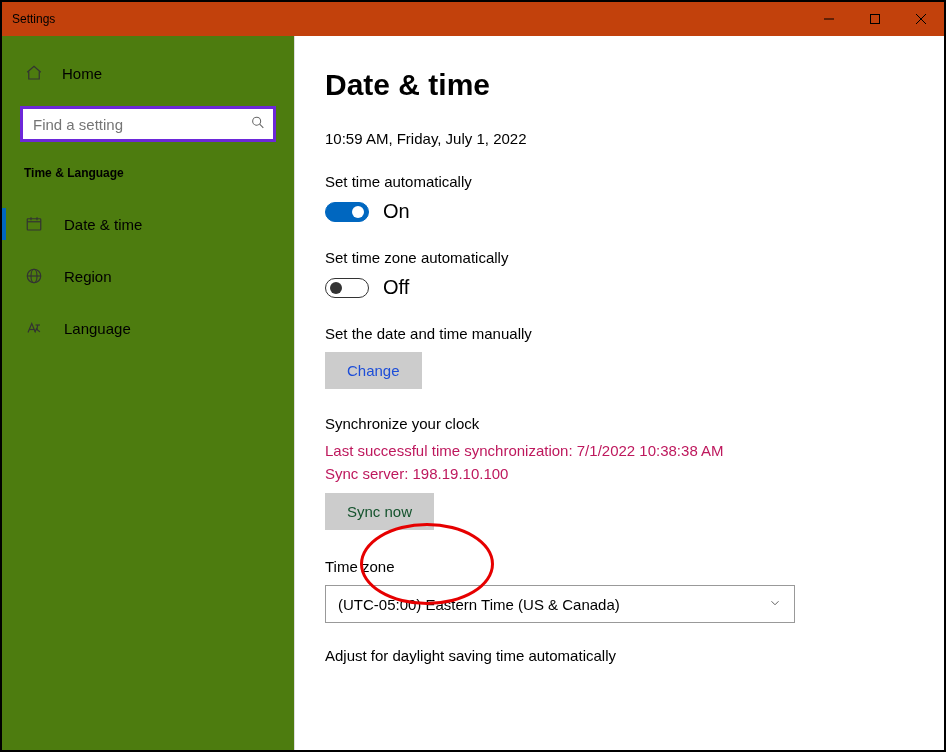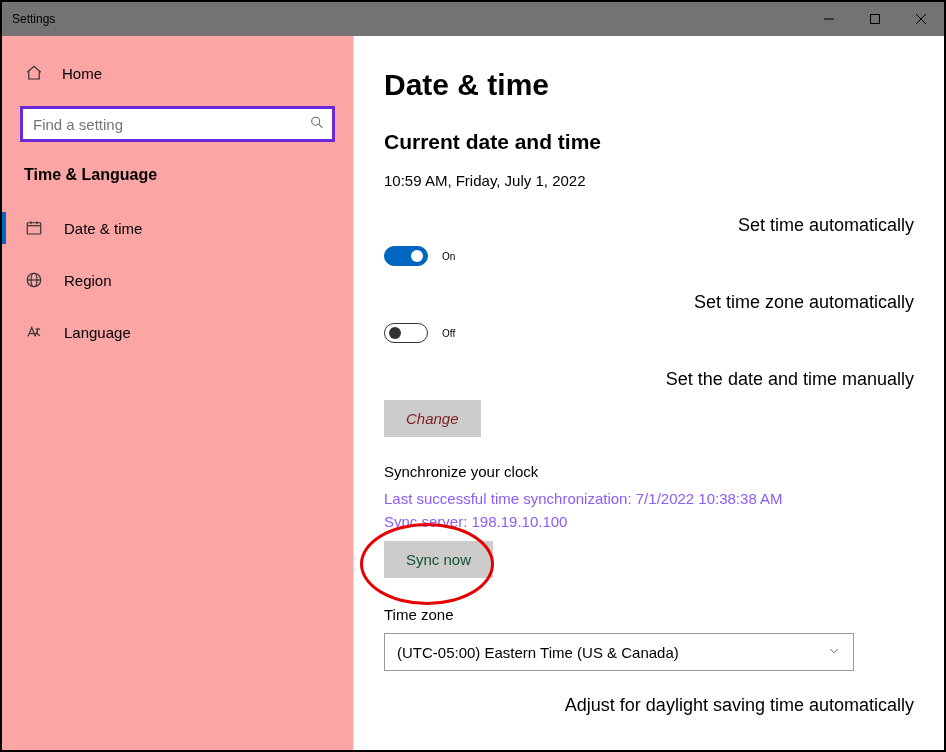--- a/index.html
+++ b/index.html
@@ -19,40 +19,40 @@
     flex-direction: column;
     overflow: hidden;
   }
   
   .titlebar {
     height: 34px;
     display: flex;
     align-items: center;
     justify-content: space-between;
     padding-left: 10px;
-    background: #737373;
+    background: #c2410c;
     font-size: 12px;
   }
   .titlebar-left { display:flex; align-items:center; gap:6px; }
   .win-controls { display:flex; height:100%; }
   .win-btn {
     width: 46px; height: 34px;
     display:flex; align-items:center; justify-content:center;
     font-size: 14px;
   }
   .win-btn svg { stroke:#000; stroke-width:1; fill:none; }
   
   .body {
     flex: 1;
     display: flex;
     min-height: 0;
   }
   .sidebar {
-    width: 352px;
-    background: #fca5a5;
+    width: 293px;
+    background: #4d7c0f;
     padding: 18px 0 0 0;
     display:flex;
     flex-direction:column;
     border-right: 1px solid #ddd;
   }
   .home-row {
     display:flex; align-items:center;
     gap: 18px;
     padding: 10px 22px;
     font-size: 15px;
@@ -70,21 +70,21 @@
     color: #333;
   }
   .search-wrap { position:relative; }
   .search-icon {
     position:absolute;
     right: 10px; top: 50%; transform: translateY(-50%);
     color:#555;
   }
   .section-header {
     font-weight: 600;
-    font-size: 16px;
+    font-size: 12px;
     padding: 4px 22px 18px 22px;
   }
   .nav-list { list-style:none; margin:0; padding:0; }
   .nav-item {
     display:flex; align-items:center;
     gap: 20px;
     height: 52px;
     padding: 0 22px 0 22px;
     font-size: 15px;
     position:relative;
@@ -112,23 +112,22 @@
     font-weight: 600;
     font-size: 21px;
     margin: 0 0 18px 0;
   }
   .datetime-text {
     font-size: 15px;
     margin-bottom: 26px;
   }
   .setting-block { margin-bottom: 26px; }
   .setting-label {
-    font-size: 18px;
+    font-size: 15px;
     margin-bottom: 10px;
-    text-align: right;
   }
   .toggle-row { display:flex; align-items:center; gap:14px; }
   .toggle {
     width: 44px; height: 20px;
     border-radius: 10px;
     position:relative;
     border: 1px solid #333;
     background:#fff;
   }
   .toggle.on {
@@ -138,33 +137,33 @@
   .toggle .knob {
     position:absolute;
     width:12px; height:12px; border-radius:50%;
     top:3px; left:4px;
     background:#333;
   }
   .toggle.on .knob {
     left:auto; right:4px;
     background:#fff;
   }
-  .toggle-state { font-size:10px; }
+  .toggle-state { font-size:20px; }
   .btn-gray {
     display:inline-block;
     background:#ccc;
     border:none;
     padding: 10px 22px;
     font-size: 15px;
     color:#14532d;
   }
-  .btn-gray.disabled { color:#7f1d1d;font-style:italic; }
+  .btn-gray.disabled { color:#1d4ed8; }
   .sync-block { margin-top: 20px; }
   .sync-title { font-size:15px; margin-bottom:8px; }
-  .sync-meta { font-size:15px; color:#8b5cf6; line-height:1.5; margin-bottom:8px; }
+  .sync-meta { font-size:15px; color:#be185d; line-height:1.5; margin-bottom:8px; }
   .timezone-block { margin-top: 28px; }
   .tz-label { font-size:15px; margin-bottom:10px; }
   .select {
     width: 470px;
     height: 38px;
     border:1px solid #999;
     display:flex; align-items:center; justify-content:space-between;
     padding: 14px 12px;
     font-size:15px;
     background:#fff;
@@ -266,21 +265,20 @@
             </svg>
           </span>
           <span>Language</span>
         </li>
       </ul>
     </div>
 
     <div class="main">
       <h1 class="page-title">Date &amp; time</h1>
 
-      <h2 class="section-title">Current date and time</h2>
       <div class="datetime-text">10:59 AM, Friday, July 1, 2022</div>
 
       <div class="setting-block">
         <div class="setting-label">Set time automatically</div>
         <div class="toggle-row">
           <div class="toggle on">
             <div class="knob"></div>
           </div>
           <span class="toggle-state">On</span>
         </div>

